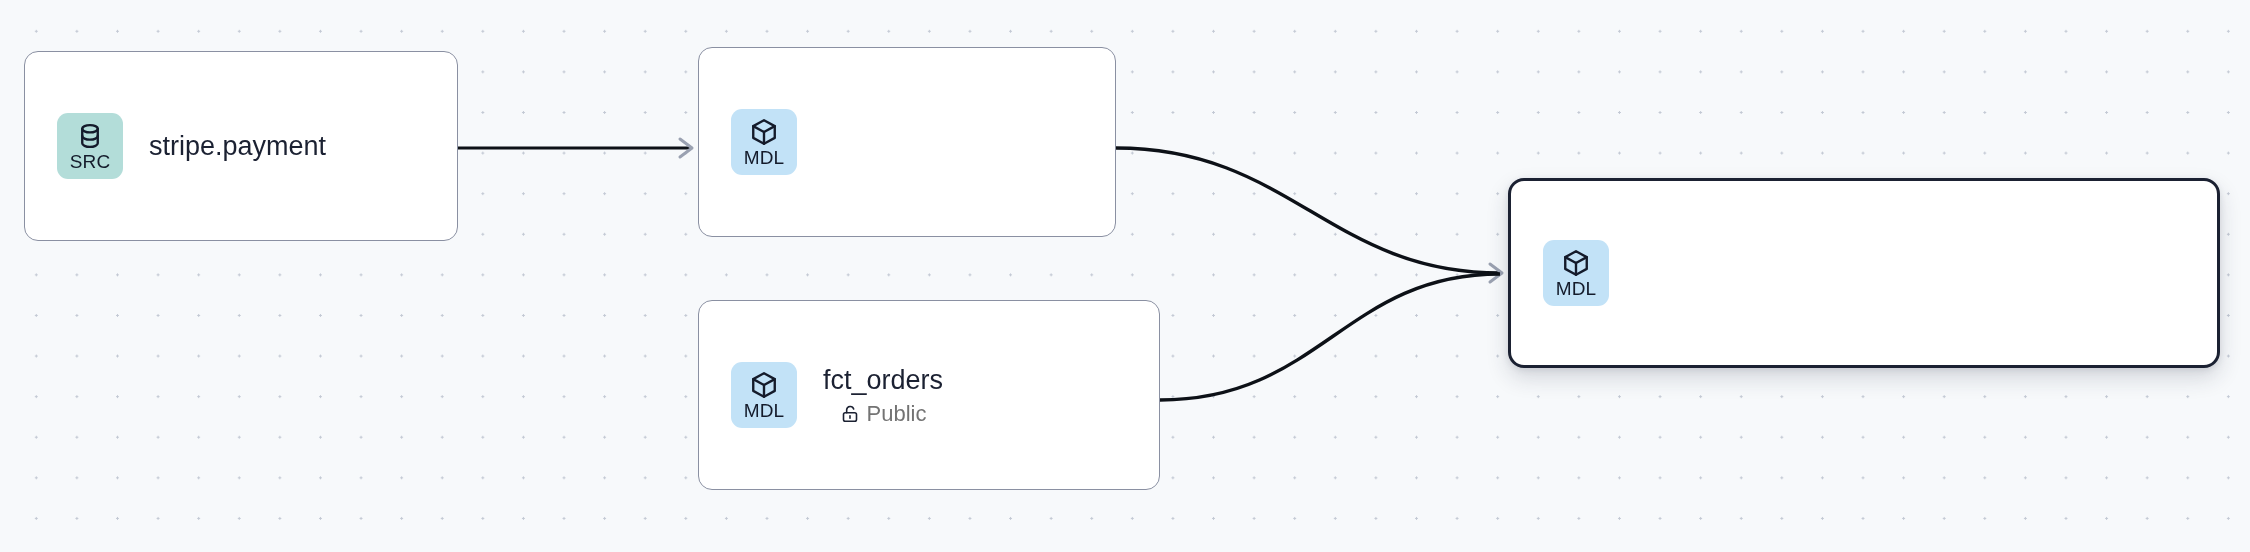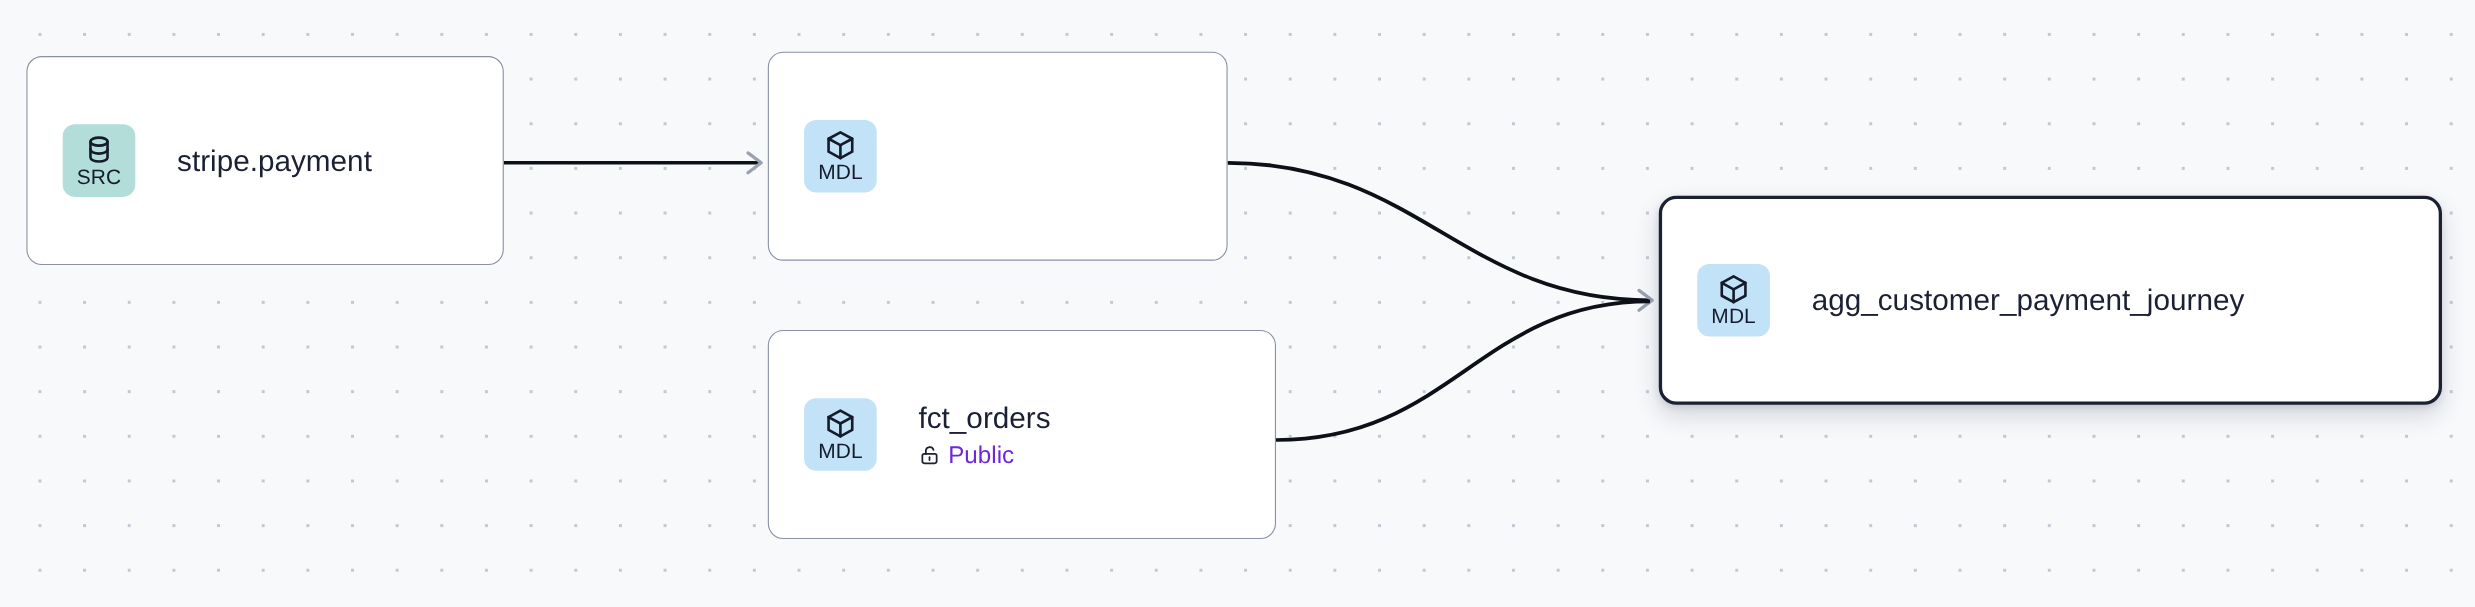--- a/index.html
+++ b/index.html
@@ -61,41 +61,42 @@
     margin-bottom: 1px;
   }
   .badge-text {
     font-size: 19px;
     line-height: 20px;
     color: #141b2b;
     letter-spacing: 0.1px;
     font-family: "Liberation Sans", sans-serif;
   }
   .node-body {
-    margin-left: 38px;
+    margin-left: 26px;
     display: flex;
     flex-direction: column;
     justify-content: center;
     min-width: 0;
+    align-items: center;
   }
   .node-title {
     font-size: 27px;
     line-height: 33px;
     color: #1b2132;
     white-space: nowrap;
     font-family: "Liberation Sans", sans-serif;
   }
   .node-sub {
     display: flex;
     align-items: center;
     gap: 7px;
     margin-top: 4px;
     font-size: 22px;
     line-height: 26px;
-    color: #6d28d9;
+    color: #737373;
     white-space: nowrap;
   }
   .lock-ico { display: block; flex: none; }
 </style>
 </head>
 <body>
 
 <div id="canvas">
 
   <svg id="edges" viewBox="0 0 2250 552" xmlns="http://www.w3.org/2000/svg">
@@ -164,18 +165,15 @@
 
   <div class="node selected" style="left:1508px; top:178px; width:712px; height:190px;">
     <div class="badge mdl">
       <svg class="badge-ico" width="30" height="30" viewBox="0 0 24 24" fill="none" stroke="#141b2b" stroke-width="1.9" stroke-linecap="round" stroke-linejoin="round">
         <path d="M12 2.6 L20.6 7.3 L12 12 L3.4 7.3 Z"></path>
         <path d="M3.4 7.3 V16.7 L12 21.4 V12"></path>
         <path d="M20.6 7.3 V16.7 L12 21.4"></path>
       </svg>
       <span class="badge-text">MDL</span>
     </div>
-    <div class="node-body">
-      <span class="node-title">agg_customer_payment_journey</span>
-    </div>
   </div>
 
 </div>
 
 </body></html>

